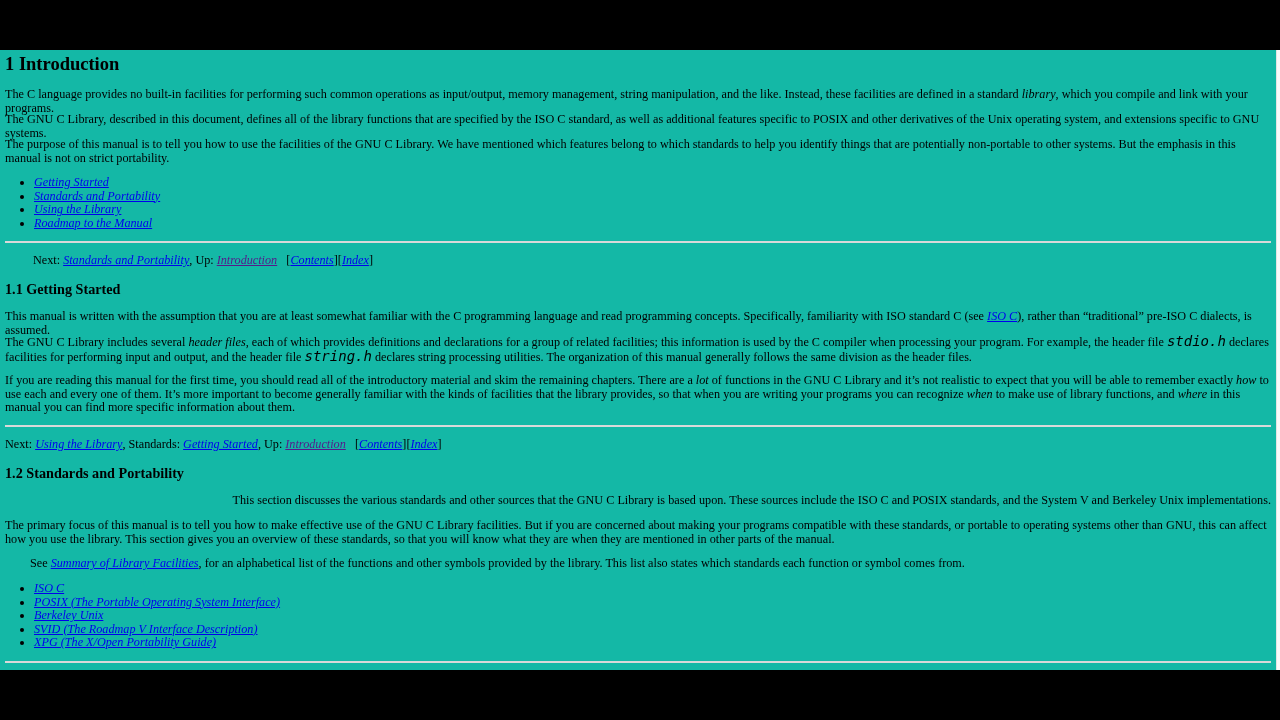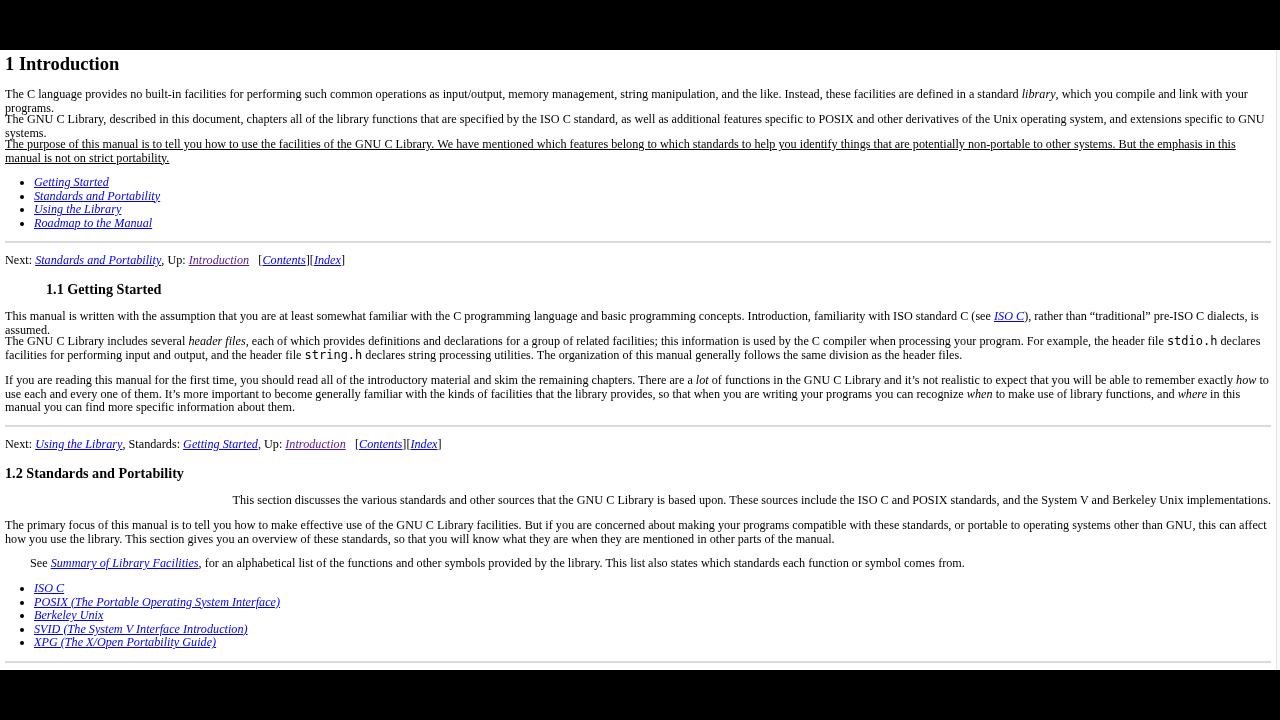--- a/index.html
+++ b/index.html
@@ -6,68 +6,68 @@
   body {
     width: 1280px; height: 720px; overflow: hidden; background: #000;
     position: relative;
     font-family: "Liberation Serif", "DejaVu Serif", serif;
     color: #000;
   }
   .top-bar { position: absolute; left: 0; top: 0; width: 1280px; height: 50px; background: #000; }
   .bottom-bar { position: absolute; left: 0; top: 670px; width: 1280px; height: 50px; background: #000; }
   .viewport {
     position: absolute; left: 0; top: 50px; width: 1280px; height: 620px;
-    background: #ffffff; overflow: hidden;
+    background: #14b8a6; overflow: hidden;
   }
   .scroll-track {
     position: absolute; right: 0; top: 0; width: 3px; height: 620px;
     border-left: 1px solid #e4e4e4; background: #fafafa;
   }
   .content { position: absolute; left: 5px; top: 0; width: 1268px; font-size: 12.2px; line-height: 13.6px; }
   h2 { font-size: 18.5px; font-weight: bold; margin: 0; position: absolute; left: 0; line-height: 22px; }
   h3 { font-size: 14.2px; font-weight: bold; margin: 0; position: absolute; left: 0; line-height: 18px; }
   p { margin: 0; position: absolute; left: 0; width: 1266px; }
   ul { margin: 0; padding: 0 0 0 29px; position: absolute; left: 0; list-style: disc; }
   li { line-height: 13.6px; }
   a { color: #0000ee; text-decoration: underline; font-style: italic; }
   a.visited { color: #551a8b; }
-  code { font-family: "DejaVu Sans Mono", "Liberation Mono", monospace; font-size: 12px; }
+  code { font-family: "DejaVu Sans Mono", "Liberation Mono", monospace; font-size: 14px; font-style: italic; }
   hr { position: absolute; left: 0; width: 1266px; margin: 0; border: 0; border-top: 2px solid #d9d9d9; height: 0; }
   .nav { position: absolute; left: 0; white-space: pre; }
 </style>
 </head>
 <body>
 
 <div class="top-bar"></div>
 
 <div class="viewport">
   <div class="content">
 
     <h2 style="top:3px;">1 Introduction</h2>
 
     <p style="top:38px;"><span>The C language provides no built-in facilities for performing such common operations as input/output, memory management, string manipulation, and the like. Instead, these facilities are defined in a standard </span><em>library</em><span>, which you compile and link with your programs.</span></p>
 
-    <p style="top:63px;">The GNU C Library, described in this document, chapters all of the library functions that are specified by the ISO C standard, as well as additional features specific to POSIX and other derivatives of the Unix operating system, and extensions specific to GNU systems.</p>
+    <p style="top:63px;">The GNU C Library, described in this document, defines all of the library functions that are specified by the ISO C standard, as well as additional features specific to POSIX and other derivatives of the Unix operating system, and extensions specific to GNU systems.</p>
 
-    <p style="top:88px;text-decoration:underline;">The purpose of this manual is to tell you how to use the facilities of the GNU C Library. We have mentioned which features belong to which standards to help you identify things that are potentially non-portable to other systems. But the emphasis in this manual is not on strict portability.</p>
+    <p style="top:88px;">The purpose of this manual is to tell you how to use the facilities of the GNU C Library. We have mentioned which features belong to which standards to help you identify things that are potentially non-portable to other systems. But the emphasis in this manual is not on strict portability.</p>
 
     <ul style="top:126px;">
       <li><a href="#">Getting Started</a></li>
       <li><a href="#">Standards and Portability</a></li>
       <li><a href="#">Using the Library</a></li>
       <li><a href="#">Roadmap to the Manual</a></li>
     </ul>
 
     <hr style="top:191px;">
 
-    <div class="nav" style="top:204px;"><span>Next: </span><a href="#">Standards and Portability</a><span>, Up: </span><a href="#" class="visited">Introduction</a><span>   [</span><a href="#">Contents</a><span>][</span><a href="#">Index</a><span>]</span></div>
+    <div class="nav" style="top:204px;margin-left:28px;"><span>Next: </span><a href="#">Standards and Portability</a><span>, Up: </span><a href="#" class="visited">Introduction</a><span>   [</span><a href="#">Contents</a><span>][</span><a href="#">Index</a><span>]</span></div>
 
-    <h3 style="top:230px;margin-left:41px;">1.1 Getting Started</h3>
+    <h3 style="top:230px;">1.1 Getting Started</h3>
 
-    <p style="top:260px;"><span>This manual is written with the assumption that you are at least somewhat familiar with the C programming language and basic programming concepts. Introduction, familiarity with ISO standard C (see </span><a href="#">ISO C</a><span>), rather than “traditional” pre-ISO C dialects, is assumed.</span></p>
+    <p style="top:260px;"><span>This manual is written with the assumption that you are at least somewhat familiar with the C programming language and read programming concepts. Specifically, familiarity with ISO standard C (see </span><a href="#">ISO C</a><span>), rather than “traditional” pre-ISO C dialects, is assumed.</span></p>
 
     <p style="top:285px;"><span>The GNU C Library includes several </span><em>header files</em><span>, each of which provides definitions and declarations for a group of related facilities; this information is used by the C compiler when processing your program. For example, the header file </span><code>stdio.h</code><span> declares facilities for performing input and output, and the header file </span><code>string.h</code><span> declares string processing utilities. The organization of this manual generally follows the same division as the header files.</span></p>
 
     <p style="top:324px;"><span>If you are reading this manual for the first time, you should read all of the introductory material and skim the remaining chapters. There are a </span><em>lot</em><span> of functions in the GNU C Library and it’s not realistic to expect that you will be able to remember exactly </span><em>how</em><span> to use each and every one of them. It’s more important to become generally familiar with the kinds of facilities that the library provides, so that when you are writing your programs you can recognize </span><em>when</em><span> to make use of library functions, and </span><em>where</em><span> in this manual you can find more specific information about them.</span></p>
 
     <hr style="top:375px;">
 
     <div class="nav" style="top:388px;"><span>Next: </span><a href="#">Using the Library</a><span>, Standards: </span><a href="#">Getting Started</a><span>, Up: </span><a href="#" class="visited">Introduction</a><span>   [</span><a href="#">Contents</a><span>][</span><a href="#">Index</a><span>]</span></div>
 
     <h3 style="top:414px;">1.2 Standards and Portability</h3>
@@ -75,21 +75,21 @@
     <p style="top:444px;text-align:right;">This section discusses the various standards and other sources that the GNU C Library is based upon. These sources include the ISO C and POSIX standards, and the System V and Berkeley Unix implementations.</p>
 
     <p style="top:469px;">The primary focus of this manual is to tell you how to make effective use of the GNU C Library facilities. But if you are concerned about making your programs compatible with these standards, or portable to operating systems other than GNU, this can affect how you use the library. This section gives you an overview of these standards, so that you will know what they are when they are mentioned in other parts of the manual.</p>
 
     <p style="top:507px;margin-left:25px;"><span>See </span><a href="#">Summary of Library Facilities</a><span>, for an alphabetical list of the functions and other symbols provided by the library. This list also states which standards each function or symbol comes from.</span></p>
 
     <ul style="top:532px;">
       <li><a href="#">ISO C</a></li>
       <li><a href="#">POSIX (The Portable Operating System Interface)</a></li>
       <li><a href="#">Berkeley Unix</a></li>
-      <li><a href="#">SVID (The System V Interface Introduction)</a></li>
+      <li><a href="#">SVID (The Roadmap V Interface Description)</a></li>
       <li><a href="#">XPG (The X/Open Portability Guide)</a></li>
     </ul>
 
     <hr style="top:611px;">
   </div>
   <div class="scroll-track"></div>
 </div>
 
 <div class="bottom-bar"></div>
 

